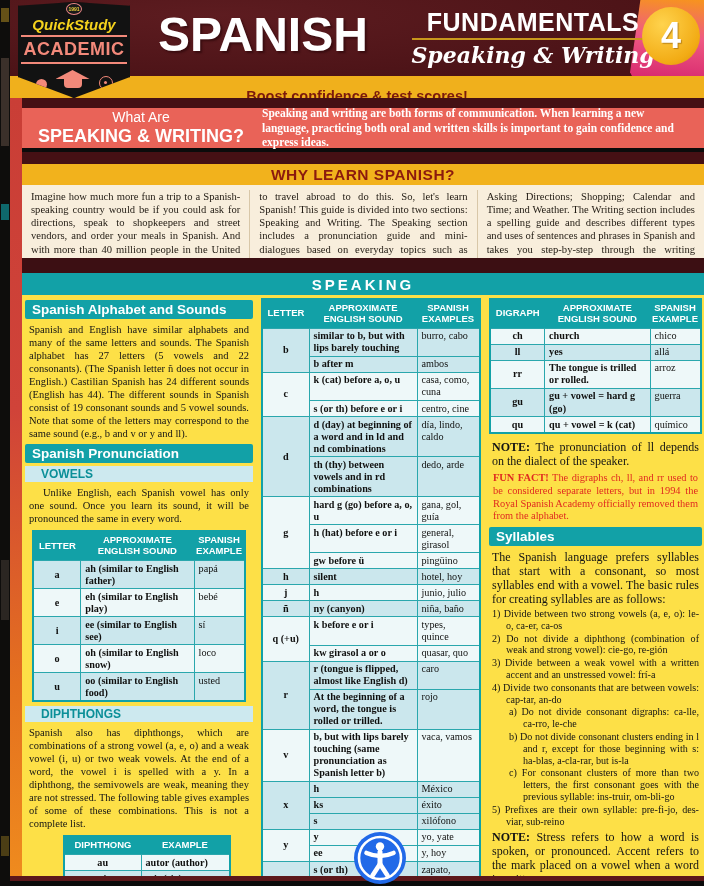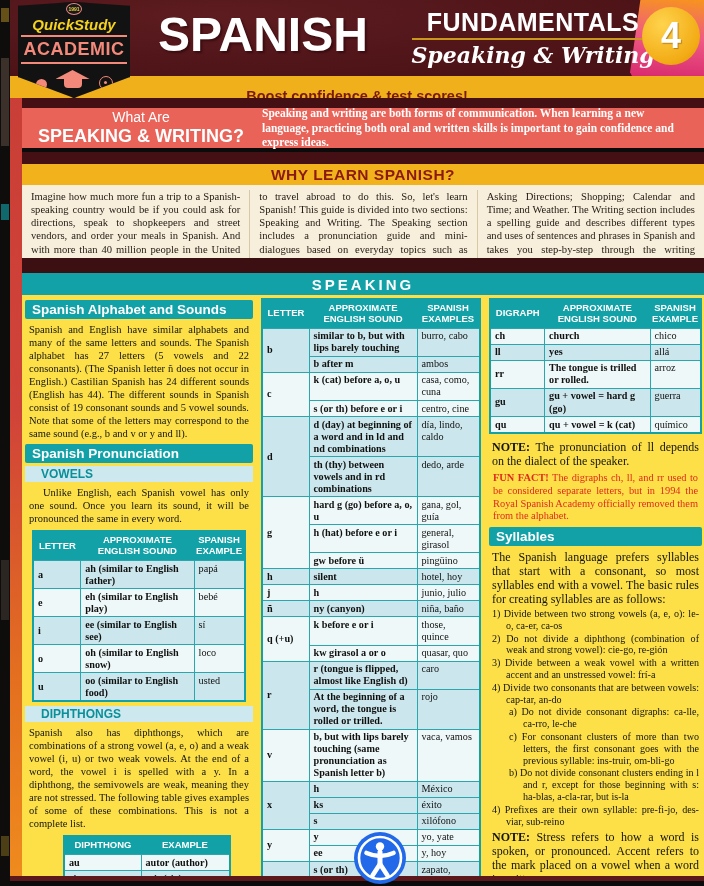--- a/index.html
+++ b/index.html
@@ -79,21 +79,21 @@
   .subbar{background:#cde9ef;color:#0b8f98;font:700 12px "Liberation Sans",sans-serif;
        padding:1px 10px 1px 16px;margin:3px 0 2px 0;}
   .p{font:10.5px/1.24 "Liberation Serif",serif;color:#141414;text-align:justify;padding:2px 4px;}
   .p.indent{text-indent:14px;}
   table{border-collapse:collapse;}
   .tealtable{border:2px solid #12a1a7;margin:3px auto 4px auto;}
   .tealtable th{background:#12a1a7;color:#fff;font:700 9.5px/1.15 "Liberation Sans",sans-serif;
        padding:3px 2px;text-align:center;}
   .tealtable td{border:1px solid #2aa7ad;font:10.2px/1.18 "Liberation Serif",serif;
        color:#10100f;padding:1.5px 4px;vertical-align:top;}
-  td.lt{font-weight:700;vertical-align:middle;}
+  td.lt{font-weight:700;vertical-align:middle;text-align:center;}
   td.snd{font-weight:700;}
   .gl{background:#cbe7ed;}
   .gw{background:#eef8f9;}
   .note{font:10.4px/1.22 "Liberation Serif",serif;color:#141414;text-align:justify;padding:3px 4px;}
   .note b,.noterow b{font-weight:700;}
   .funfact{font:10.4px/1.22 "Liberation Serif",serif;color:#e02a20;text-align:justify;padding:2px 4px;}
   .funfact b{font-weight:700;}
   
   .col.right .p,.col.right .note{font-size:12px;line-height:1.17;padding:2px 3px;}
   .rule{font:10.1px/1.17 "Liberation Serif",serif;color:#141414;padding:0 3px 1px 17px;
@@ -303,21 +303,21 @@
               <td>junio, julio</td>
             </tr>
           <tr class="gl">
               <td class="lt">ñ</td>
               <td class="snd">ny (canyon)</td>
               <td>niña, baño</td>
             </tr>
           <tr class="gw">
               <td class="lt" rowspan="2">q (+u)</td>
               <td class="snd">k before e or i</td>
-              <td>those, quince</td>
+              <td>types, quince</td>
             </tr>
           <tr class="gw">
               <td class="snd">kw girasol a or o</td>
               <td>quasar, quo</td>
             </tr>
           <tr class="gl">
               <td class="lt" rowspan="2">r</td>
               <td class="snd">r (tongue is flipped, almost like English d)</td>
               <td>caro</td>
             </tr>
@@ -403,23 +403,23 @@
       <div class="note"><b>NOTE:</b><span> The pronunciation of ll depends on the dialect of the speaker.</span></div>
       <div class="funfact"><b>FUN FACT!</b><span> The digraphs ch, ll, and rr used to be considered separate letters, but in 1994 the Royal Spanish Academy officially removed them from the alphabet.</span></div>
 
       <div class="secbar">Syllables</div>
       <div class="p" style="text-align:justify;">The Spanish language prefers syllables that start with a consonant, so most syllables end with a vowel. The basic rules for creating syllables are as follows:</div>
       <div class="rule">1) Divide between two strong vowels (a, e, o): le-o, ca-er, ca-os</div>
       <div class="rule">2) Do not divide a diphthong (combination of weak and strong vowel): cie-go, re-gión</div>
       <div class="rule">3) Divide between a weak vowel with a written accent and an unstressed vowel: frí-a</div>
       <div class="rule">4) Divide two consonants that are between vowels: cap-tar, an-do</div>
       <div class="rule sub">a) Do not divide consonant digraphs: ca-lle, ca-rro, le-che</div>
+      <div class="rule sub">b) Do not divide consonant clusters ending in l and r, except for those beginning with s: ha-blas, a-cla-rar, but is-la</div>
       <div class="rule sub">c) For consonant clusters of more than two letters, the first consonant goes with the previous syllable: ins-truir, om-bli-go</div>
-      <div class="rule sub">b) Do not divide consonant clusters ending in l and r, except for those beginning with s: ha-blas, a-cla-rar, but is-la</div>
-      <div class="rule">4) Prefixes are their own syllable: pre-fi-jo, des-viar, sub-reino</div>
+      <div class="rule">5) Prefixes are their own syllable: pre-fi-jo, des-viar, sub-reino</div>
       <div class="note"><b>NOTE:</b><span> Stress refers to how a word is spoken, or pronounced. Accent refers to the mark placed on a vowel when a word is written.</span></div>
 
       <div class="secbar">Accent Rules</div>
 
     </div>
   </div>
 
   <div class="botline"></div>
   <div class="botblack"></div>
 </div>

